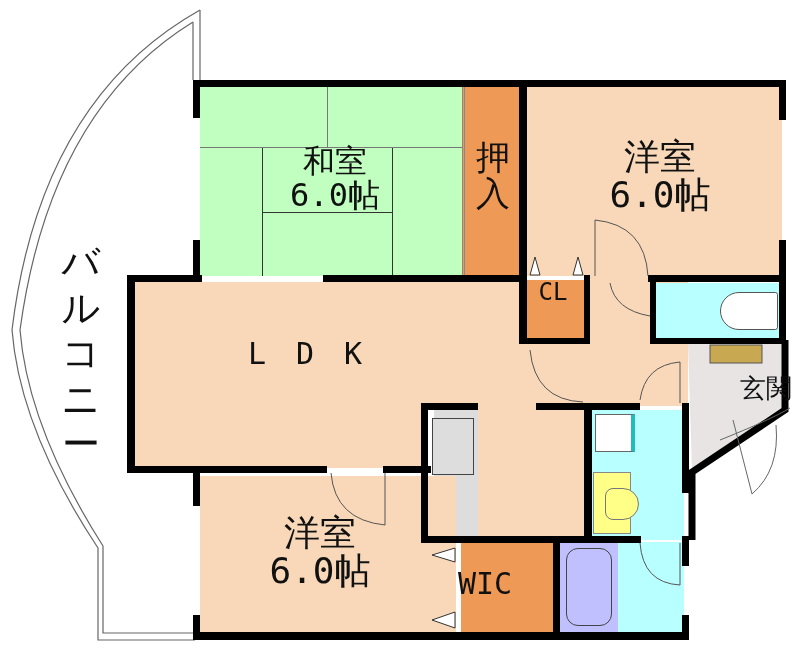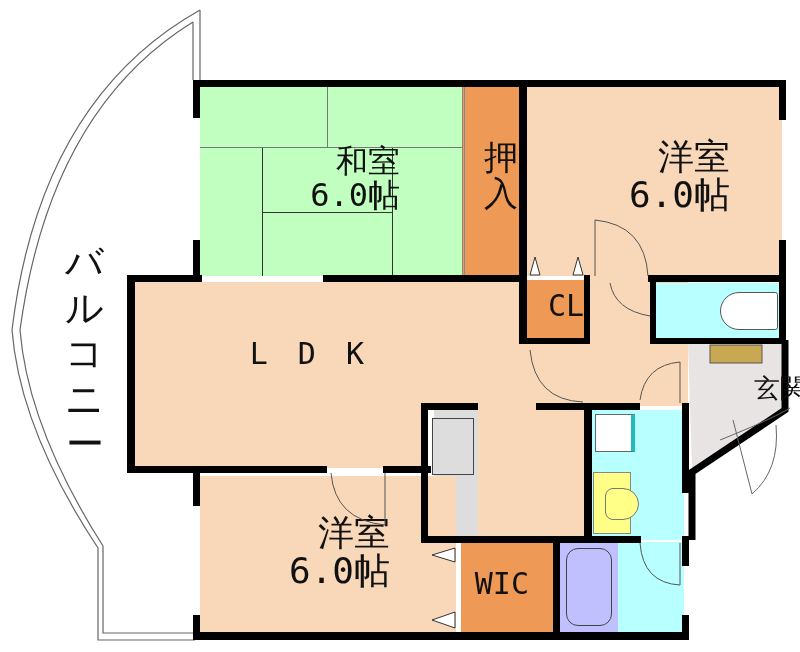--- a/index.html
+++ b/index.html
@@ -1,19 +1,19 @@
 <!DOCTYPE html>
 <html><head>
 <meta charset="utf-8">
 <style>
   html,body{margin:0;padding:0;background:#fff;}
   body{width:800px;height:652px;position:relative;overflow:hidden;font-family:"DejaVu Sans","Liberation Sans",sans-serif;}
   .plan{position:absolute;left:0;top:0;width:800px;height:652px;}
   .room{position:absolute;box-sizing:border-box;}
-  .label{position:absolute;color:#111;text-align:right;line-height:1.05;font-family:"DejaVu Sans Mono","Liberation Mono",monospace;}
+  .label{position:absolute;color:#111;text-align:center;line-height:1.05;font-family:"DejaVu Sans Mono","Liberation Mono",monospace;}
   .wall{position:absolute;background:#000;}
   .tatami-line{position:absolute;background:#777;}
   svg{position:absolute;left:0;top:0;}
 </style>
 </head>
 <body>
 
 <div class="plan">
 
   <svg width="800" height="652">
@@ -49,29 +49,29 @@
 
   <div class="room" style="left:527px;top:86px;width:255px;height:190px;background:#F8D8B8;"></div>
   <div class="label" style="left:590px;top:138px;width:140px;font-size:36px;">
     <div>洋室</div>
     <div>6.0帖</div>
   </div>
 
   <div class="room" style="left:134px;top:282px;width:456px;height:186px;background:#F8D8B8;"></div>
   <div class="room" style="left:425px;top:405px;width:165px;height:135px;background:#F8D8B8;"></div>
   <div class="room" style="left:588px;top:276px;width:100px;height:130px;background:#F8D8B8;"></div>
-  <div class="label" style="left:214px;top:338px;width:150px;font-size:30px;">
+  <div class="label" style="left:230px;top:338px;width:150px;font-size:30px;">
     <div>L　D　K</div>
   </div>
 
   <div class="room" style="left:428px;top:410px;width:50px;height:128px;background:#DDDDDD;border-left:6px solid #fff;"></div>
   <div class="room" style="left:432px;top:418px;width:42px;height:57px;background:#DDDDDD;border:1px solid #444;"></div>
 
   <div class="room" style="left:520px;top:280px;width:65px;height:60px;background:#EE9955;"></div>
-  <div class="label" style="left:522px;top:290px;width:62px;font-size:30px;">CL</div>
+  <div class="label" style="left:522px;top:280px;width:62px;font-size:24px;">CL</div>
 
   <div class="room" style="left:656px;top:283px;width:126px;height:57px;background:#B8FFFF;"></div>
   <div class="room" style="left:720px;top:292px;width:58px;height:38px;background:#fff;border:1px solid #555;border-radius:28px 4px 4px 28px;"></div>
 
   <svg width="800" height="652">
     <polygon points="688,344 785,344 785,405 692,470" fill="#E8E4E4"></polygon>
     <polyline points="785,340 785,410 692,472 692,540" stroke="#000" stroke-width="7" fill="none"></polyline>
     <path d="M720,440 Q770,420 790,408" stroke="#666" stroke-width="1" fill="none"></path>
     <path d="M733,420 L752,494 Q780,470 776,425" stroke="#666" stroke-width="1" fill="none"></path>
     <rect x="710" y="345" width="52" height="18" fill="#C8A850" stroke="#555" stroke-width="1"></rect>

